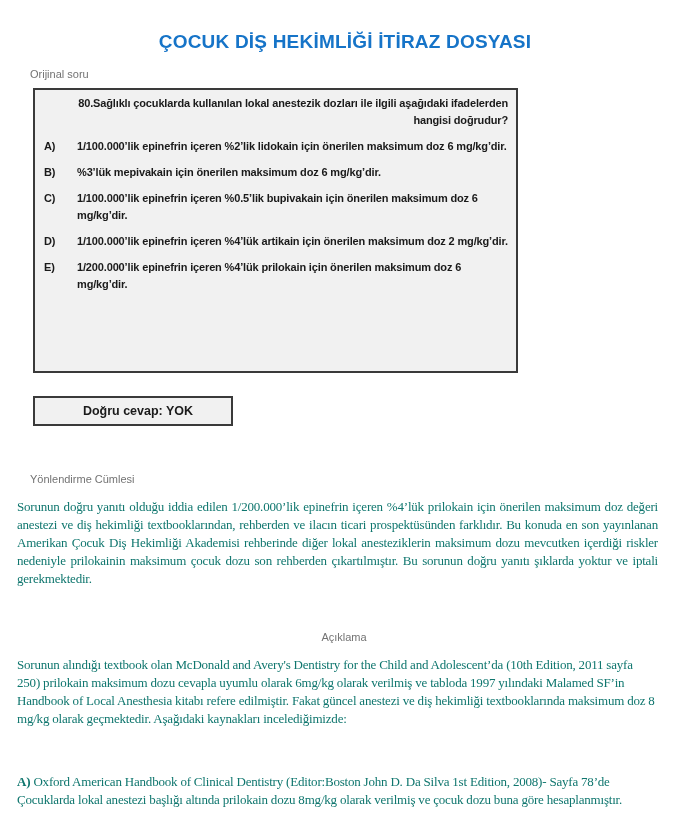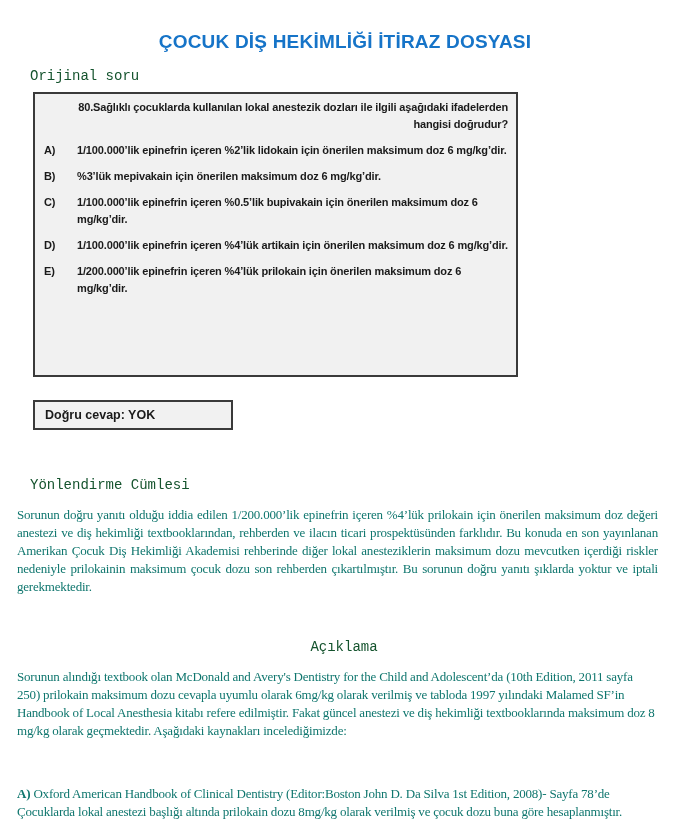--- a/index.html
+++ b/index.html
@@ -19,23 +19,22 @@
   .doc-title {
     margin: 31px 0 0 0;
     text-align: center;
     font-size: 19px;
     font-weight: bold;
     color: #1674C8;
     letter-spacing: 0.2px;
   }
   .red-heading {
     margin: 15px 32px 0 30px;
-    font-size: 14px;
-    color: #14532d;
-    font-family: Liberation Mono, monospace;
+    font-size: 11px;
+    color: #737373;
   }
   .question-box {
     box-sizing: border-box;
     margin: 8px 0 0 33px;
     width: 485px;
     min-height: 265px;
     background: #F1F1F1;
     border: 2px solid #3a3a3a;
     padding: 5px 8px 78px 9px;
   }
@@ -66,20 +65,21 @@
     margin: 23px 0 0 33px;
     width: 200px;
     height: 30px;
     background: #F1F1F1;
     border: 2px solid #3a3a3a;
     display: flex;
     align-items: center;
     padding-left: 10px;
     font-size: 12.5px;
     font-weight: bold;
+    justify-content: center;
   }
   .heading-guidance { margin-top: 47px; }
   .heading-explanation { margin-top: 43px; text-align: center; }
   .body-par {
     margin: 13px 32px 0 17px;
     font-size: 13px;
     line-height: 18px;
     letter-spacing: -0.2px;
     color: #0f766e;
     font-family: Liberation Serif, serif;
@@ -107,21 +107,21 @@
     <div class="option-row">
       <span class="option-letter">B)</span>
       <span class="option-text">%3’lük mepivakain için önerilen maksimum doz 6 mg/kg’dir.</span>
     </div>
     <div class="option-row">
       <span class="option-letter">C)</span>
       <span class="option-text">1/100.000’lik epinefrin içeren %0.5’lik bupivakain için önerilen maksimum doz 6 mg/kg’dir.</span>
     </div>
     <div class="option-row">
       <span class="option-letter">D)</span>
-      <span class="option-text">1/100.000’lik epinefrin içeren %4’lük artikain için önerilen maksimum doz 6 mg/kg’dir.</span>
+      <span class="option-text">1/100.000’lik epinefrin içeren %4’lük artikain için önerilen maksimum doz 2 mg/kg’dir.</span>
     </div>
     <div class="option-row">
       <span class="option-letter">E)</span>
       <span class="option-text">1/200.000’lik epinefrin içeren %4’lük prilokain için önerilen maksimum doz 6 mg/kg’dir.</span>
     </div>
   </div>
 
   <div class="answer-box">
     <span>Doğru cevap: YOK</span>
   </div>

